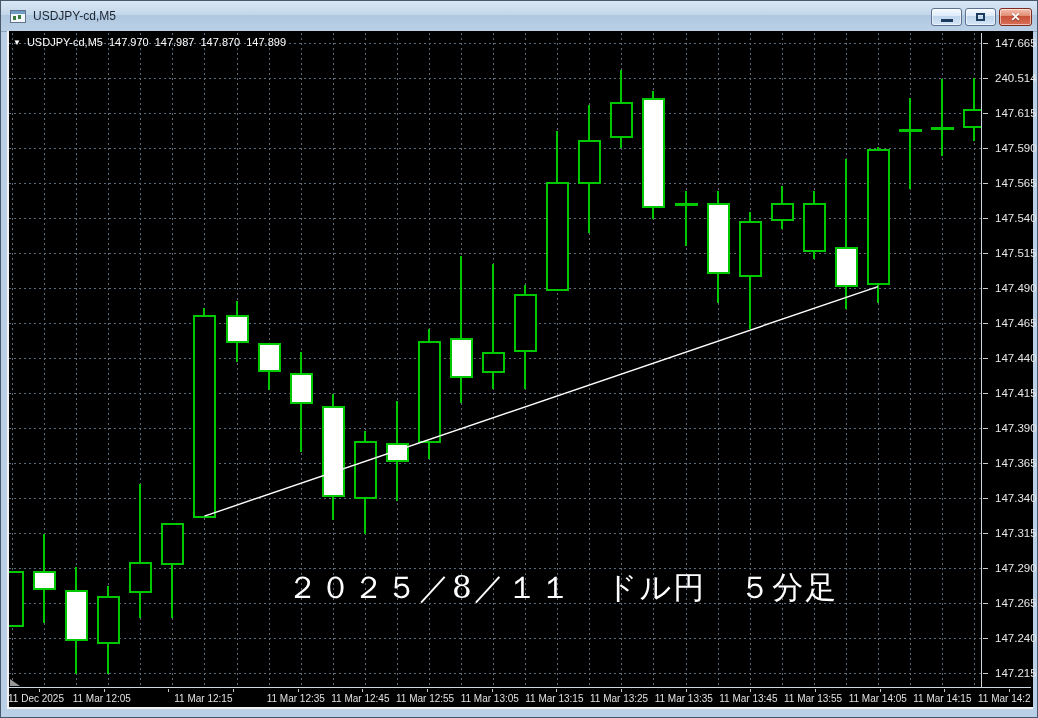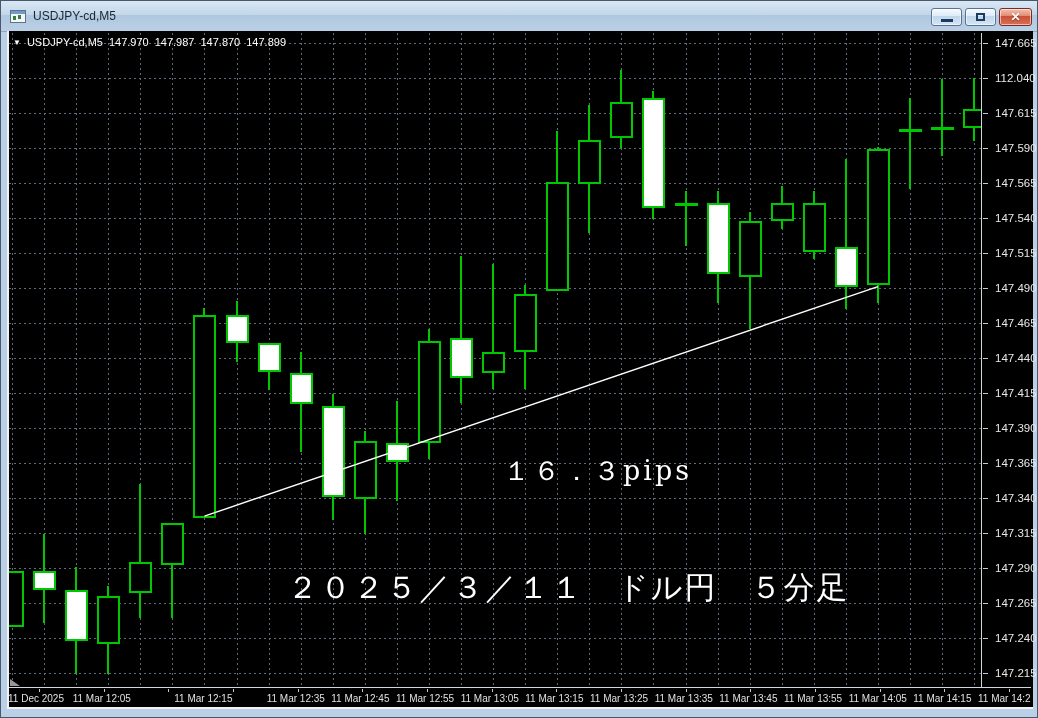--- a/index.html
+++ b/index.html
@@ -198,32 +198,31 @@
           <line x1="195.4" y1="483.2" x2="868.9" y2="253.6" stroke="#FFFFFF" stroke-width="1.4"></line>
         </svg>
       <div id="symbol-ohlc-label">
         <span id="dropdown-marker">▼</span>
         <span>USDJPY-cd,M5</span>
         <span>147.970</span>
         <span>147.987</span>
         <span>147.870</span>
         <span>147.899</span>
       </div>
-      <div id="pips-annotation">１６．３pips</div>
-      <div id="caption-annotation">２０２５／３／１１　ドル円　５分足</div>
+      <div id="caption-annotation">２０２５／8／１１　ドル円　５分足</div>
       <div id="scroll-grip"></div>
     </div>
 
     <div id="vsep"></div>
     <div id="hsep"></div>
     <div id="price-axis">
         <div class="pricetick" style="top: 10px;"></div>
         <div class="pricelabel" style="top: 3.5px;">147.665</div>
         <div class="pricetick" style="top: 45px;"></div>
-        <div class="pricelabel" style="top: 38.5px;">112.040</div>
+        <div class="pricelabel" style="top: 38.5px;">240.514</div>
         <div class="pricetick" style="top: 80px;"></div>
         <div class="pricelabel" style="top: 73.5px;">147.615</div>
         <div class="pricetick" style="top: 115px;"></div>
         <div class="pricelabel" style="top: 108.5px;">147.590</div>
         <div class="pricetick" style="top: 150px;"></div>
         <div class="pricelabel" style="top: 143.5px;">147.565</div>
         <div class="pricetick" style="top: 185px;"></div>
         <div class="pricelabel" style="top: 178.5px;">147.540</div>
         <div class="pricetick" style="top: 220px;"></div>
         <div class="pricelabel" style="top: 213.5px;">147.515</div>

